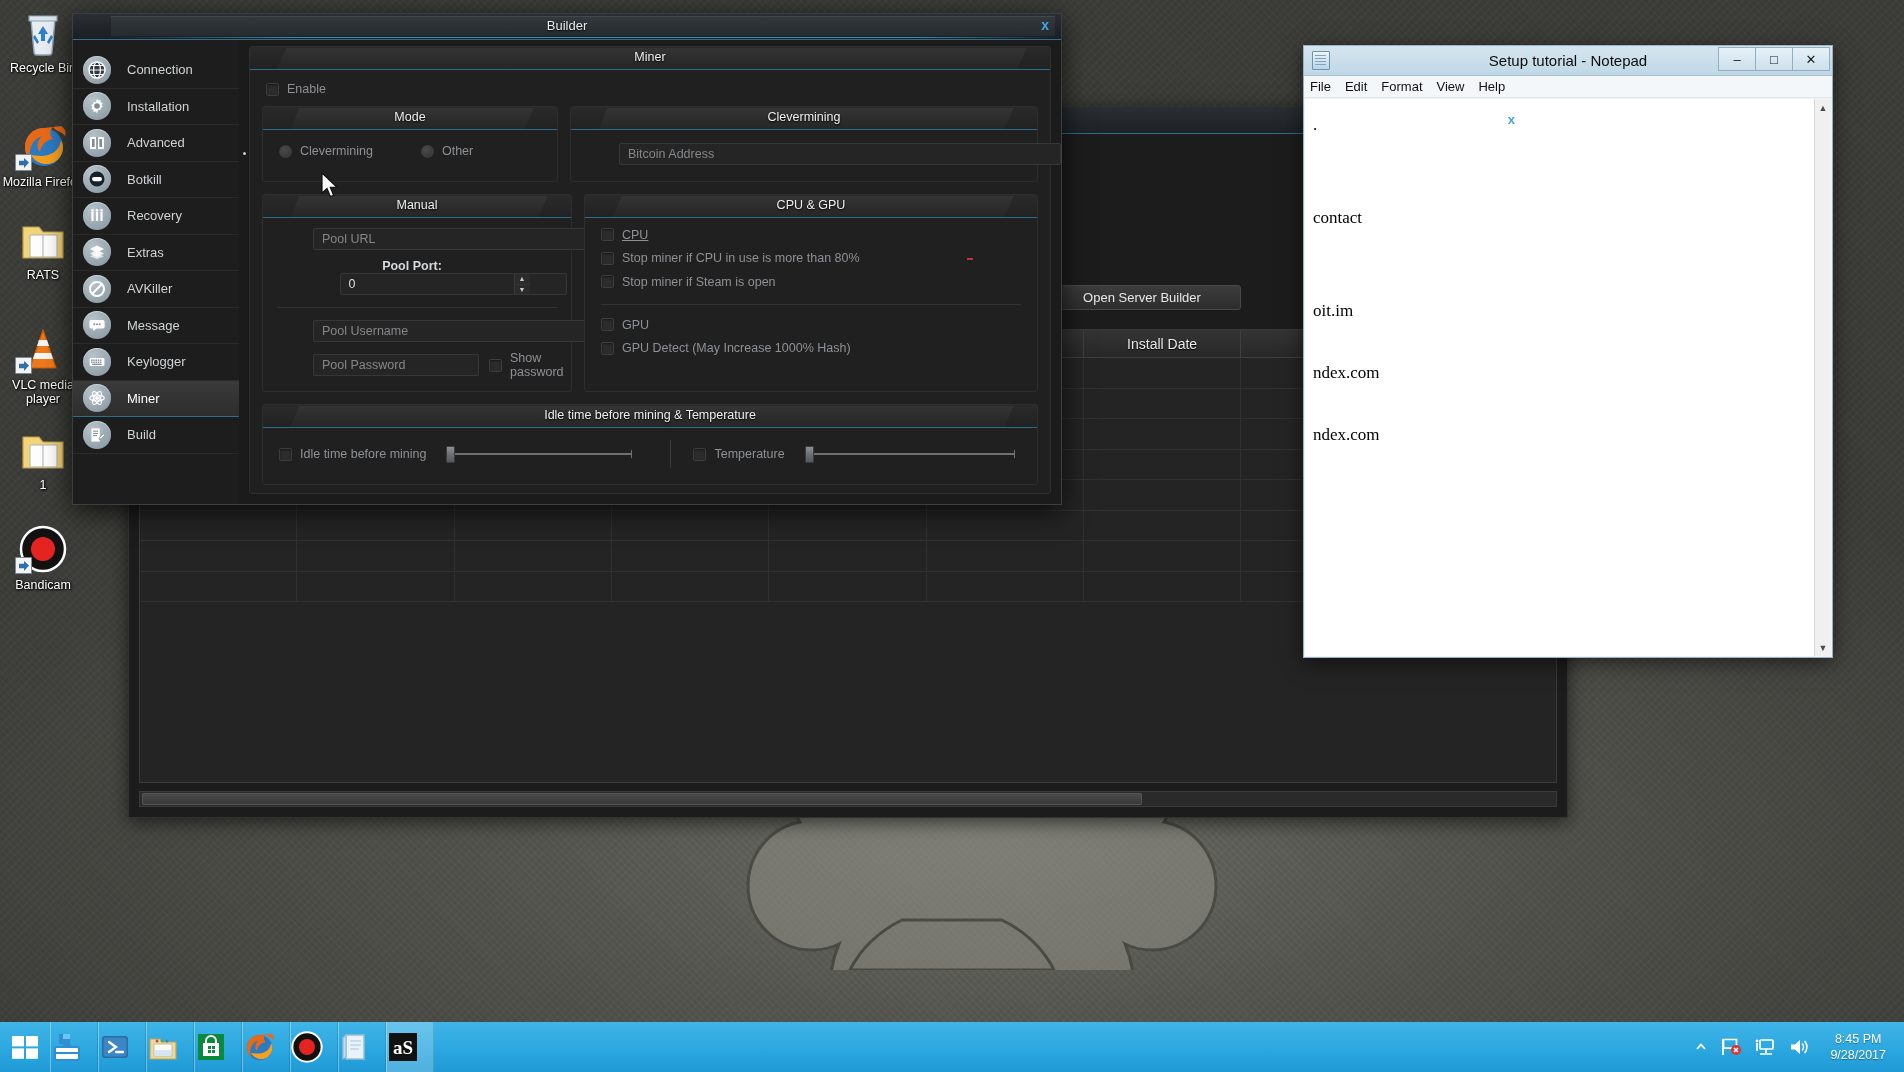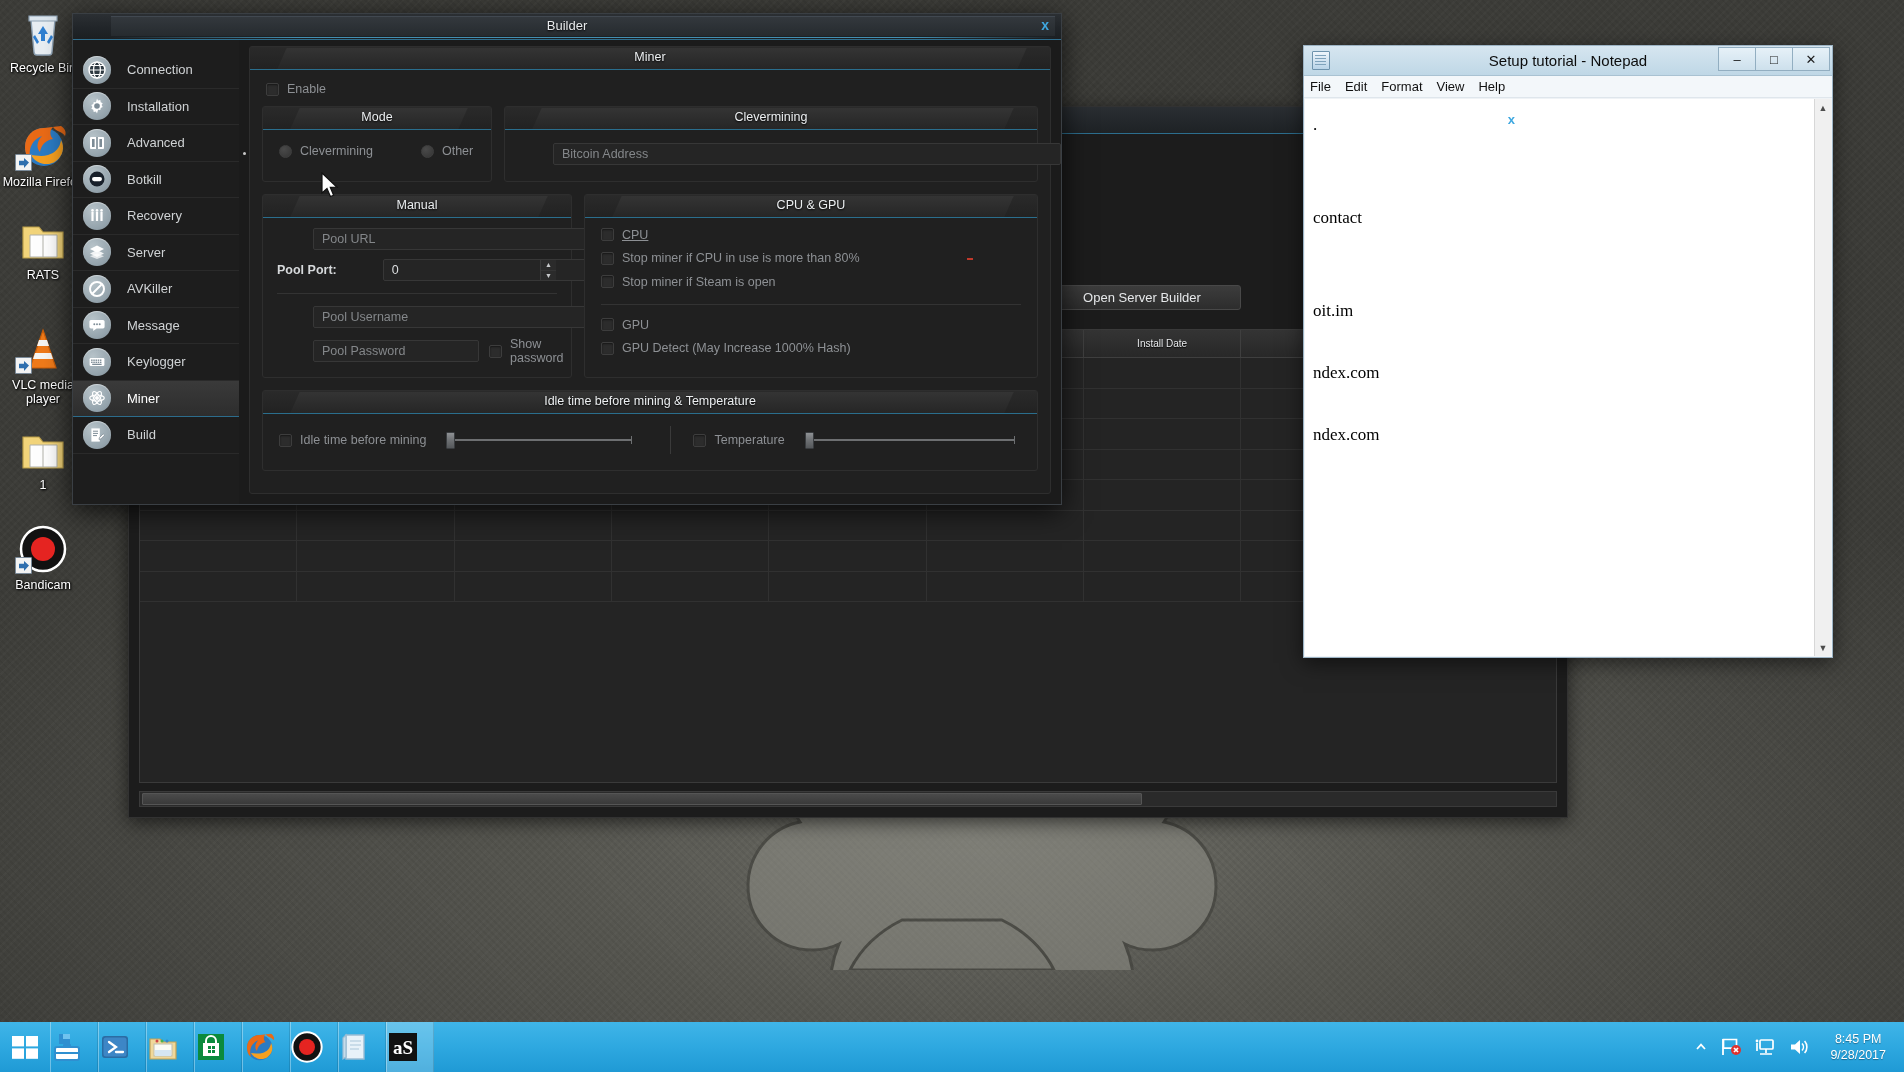--- a/index.html
+++ b/index.html
@@ -291,21 +291,21 @@
     overflow: hidden;
   }
   #rat-thead {
     display: flex; height: 28px;
     background: linear-gradient(180deg, #343434 0%, #282828 100%);
     border-bottom: 1px solid #3f3f3f;
   }
   #rat-thead .th {
     flex: 1;
     display: flex; align-items: center; justify-content: center;
-    font-size: 10px; color: #e8eaec;
+    font-size: 14px; color: #e8eaec;
     border-right: 1px solid #3f3f3f;
     text-shadow: 0 1px 1px #000;
     overflow: hidden; white-space: nowrap;
   }
   .rat-row { display: flex; height: 30.5px; border-bottom: 1px solid #313131; }
   .rat-row .td { flex: 1; border-right: 1px solid #313131; }
   #rat-hscroll {
     position: absolute; left: 10px; right: 10px; bottom: 10px;
     height: 16px;
     background: #2a2a2a; border: 1px solid #3a3a3a;
@@ -726,21 +726,21 @@
       </div>
 
       <div class="side-item">
         <div class="side-icon">
           <svg width="18" height="18" viewBox="0 0 18 18">
               <path d="M9 2.5 L16 6 9 9.5 2 6z" fill="#fff"></path>
               <path d="M9 7 L16 10.5 9 14 2 10.5z" fill="#fff" opacity=".85"></path>
               <path d="M9 10.5 L16 13.2 9 16 2 13.2z" fill="#fff" opacity=".7"></path>
             </svg>
         </div>
-        <div class="side-label">Server</div>
+        <div class="side-label">Extras</div>
       </div>
 
       <div class="side-item">
         <div class="side-icon">
           <svg width="18" height="18" viewBox="0 0 18 18">
               <circle cx="9" cy="9" r="7" fill="none" stroke="#fff" stroke-width="2"></circle>
               <path d="M4.3 13.7 L13.7 4.3" stroke="#fff" stroke-width="2"></path>
             </svg>
         </div>
         <div class="side-label">AVKiller</div>
@@ -819,21 +819,21 @@
         <div class="gbody">
 
           
           <label class="chk" style="margin:2px 0 10px 4px;">
             <span class="box"></span>
             <span>Enable</span>
           </label>
 
           
           <div style="display:flex; gap:12px; align-items:stretch;">
-            <div class="group" style="width:230px;">
+            <div class="group" style="width:296px;">
               <div class="gtitle">
                 <div class="slab"></div>
                 <div class="txt">Mode</div>
               </div>
               <div class="gbody" style="display:flex; gap:48px; padding:14px 16px 16px 16px;">
                 <label class="rad">
                   <span class="dot"></span>
                   <span>Clevermining</span>
                 </label>
                 <label class="rad">
@@ -858,21 +858,21 @@
           
           <div style="display:flex; gap:12px; margin-top:12px; align-items:stretch;border-radius:14px;">
             <div class="group" style="width:310px;">
               <div class="gtitle">
                 <div class="slab"></div>
                 <div class="txt">Manual</div>
               </div>
               <div class="gbody" style="padding:10px 14px 12px 14px;">
                 <input class="tinput" type="text" placeholder="Pool URL" style="">
 
-                <div style="display:flex; align-items:center; margin-top:9px;">
+                <div style="display:flex; align-items:center; margin-top:9px;flex-direction:column;">
                   <span style="font-size:12.5px; color:#d6d9db; font-weight:bold; margin-right:10px; white-space:nowrap;">Pool Port:</span>
                   <div class="spin-wrap">
                     <input class="tinput filled" type="text" style="padding-right: 20px;" value="0">
                     <div class="spin-btns">
                       <div>▲</div>
                       <div>▼</div>
                     </div>
                   </div>
                 </div>
 

